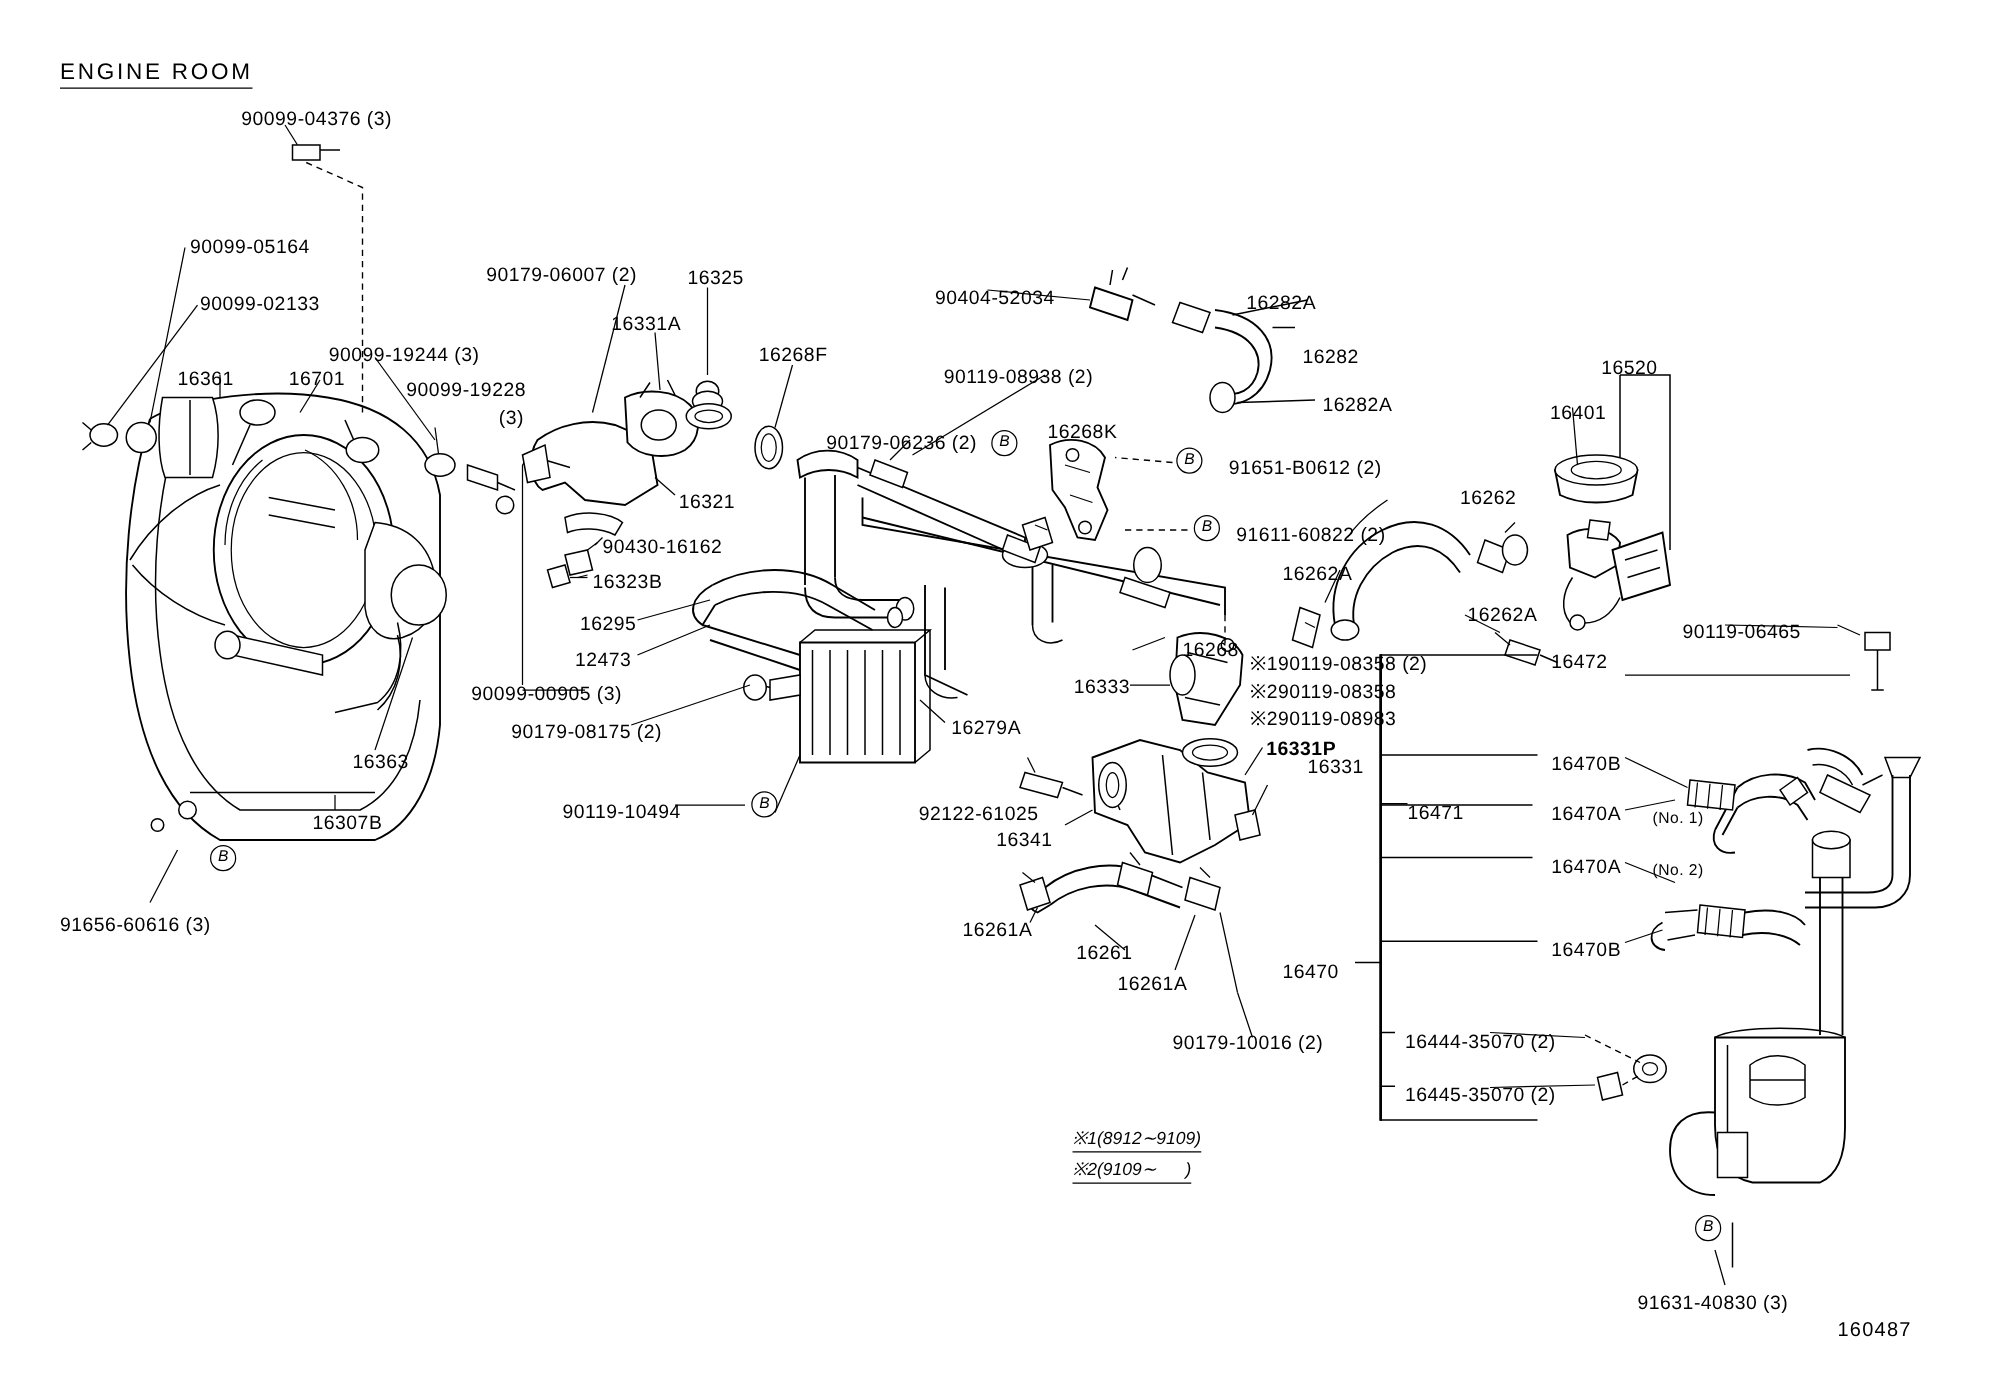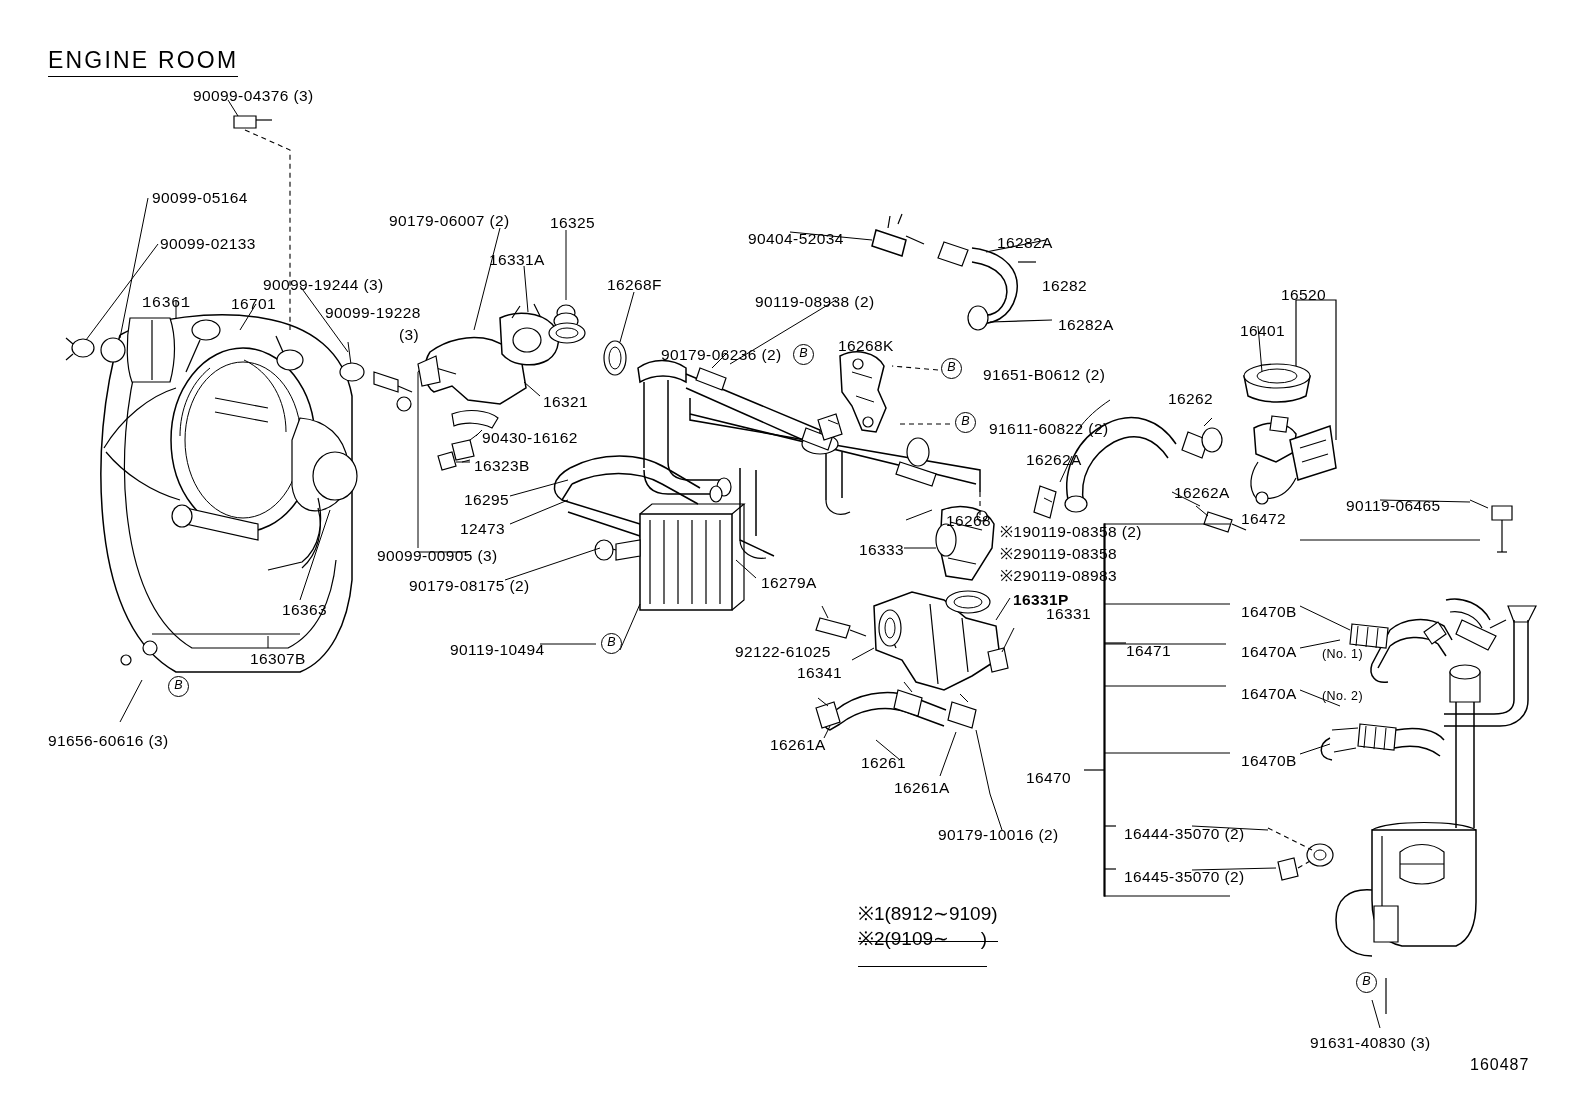--- a/index.html
+++ b/index.html
@@ -21,38 +21,39 @@
     position: absolute;
     font-size: 15.5px;
     letter-spacing: 0.4px;
     white-space: nowrap;
     line-height: 1;
     color: #000;
   }
   .lbl.sm { font-size: 12.5px; }
   .title {
     position: absolute;
-    font-size: 23px;
+    font-size: 18px;
     letter-spacing: 2.2px;
     border-bottom: 1.6px solid #000;
     padding-bottom: 2px;
     white-space: nowrap;
   }
   .sheetno {
     position: absolute;
     font-size: 16px;
     letter-spacing: 1px;
   }
   .notebox {
     position: absolute;
-    font-size: 19px;
+    font-size: 14px;
     line-height: 1.45;
     white-space: pre;
     border-bottom: 1.4px solid #000;
-    padding-bottom: 13px;
+    padding-bottom: 1px;
+    font-style: italic;
   }
   
   .bcirc {
     position: absolute;
     width: 19px;
     height: 19px;
     border: 1.4px solid #000;
     border-radius: 50%;
     font-size: 12.5px;
     text-align: center;
@@ -407,21 +408,21 @@
   <div class="bcirc" style="left:955px; top:412px;">B</div>
   <div class="bcirc" style="left:1356px; top:972px;">B</div>
 
   <div id="labels">
       <div class="lbl" style="left: 193px; top: 88px; text-align: center;">90099-04376 (3)</div>
       <div class="lbl" style="left: 152px; top: 190px;">90099-05164</div>
       <div class="lbl" style="left: 160px; top: 236px;">90099-02133</div>
       <div class="lbl" style="left: 263px; top: 277px;">90099-19244 (3)</div>
       <div class="lbl" style="left: 325px; top: 305px;">90099-19228</div>
       <div class="lbl" style="left: 399px; top: 327px;">(3)</div>
-      <div class="lbl" style="left: 142px; top: 296px; font-family: Liberation Mono, monospace;">16361</div>
+      <div class="lbl" style="left: 142px; top: 296px;">16361</div>
       <div class="lbl" style="left: 231px; top: 296px;">16701</div>
       <div class="lbl" style="left: 282px; top: 602px;">16363</div>
       <div class="lbl" style="left: 226px; top: 651px; margin-left: 24px;">16307B</div>
       <div class="lbl" style="left: 48px; top: 733px;">91656-60616 (3)</div>
       <div class="lbl" style="left: 389px; top: 213px;">90179-06007 (2)</div>
       <div class="lbl" style="left: 550px; top: 215px;">16325</div>
       <div class="lbl" style="left: 489px; top: 252px;">16331A</div>
       <div class="lbl" style="left: 607px; top: 277px;">16268F</div>
       <div class="lbl" style="left: 543px; top: 394px;">16321</div>
       <div class="lbl" style="left: 482px; top: 430px;">90430-16162</div>
@@ -453,21 +454,21 @@
       <div class="lbl" style="left: 899px; top: 513px; margin-left: 47px;">16268</div>
       <div class="lbl" style="left: 859px; top: 542px;">16333</div>
       <div class="lbl" style="left: 1000px; top: 524px;">※190119-08358 (2)</div>
       <div class="lbl" style="left: 1000px; top: 546px;">※290119-08358</div>
       <div class="lbl" style="left: 1000px; top: 568px;">※290119-08983</div>
       <div class="lbl" style="left: 1013px; top: 592px; font-weight: bold;">16331P</div>
       <div class="lbl" style="left: 1018px; top: 606px; margin-left: 28px;">16331</div>
       <div class="lbl" style="left: 1281px; top: 287px;">16520</div>
       <div class="lbl" style="left: 1240px; top: 323px;">16401</div>
       <div class="lbl" style="left: 1346px; top: 498px;">90119-06465</div>
-      <div class="lbl" style="left: 1241px; top: 511px;">16472</div>
+      <div class="lbl" style="left: 1241px; top: 522px;">16472</div>
       <div class="lbl" style="left: 1241px; top: 604px;">16470B</div>
       <div class="lbl" style="left: 1126px; top: 643px;">16471</div>
       <div class="lbl" style="left: 1241px; top: 644px;">16470A</div>
       <div class="lbl" style="left: 1241px; top: 686px;">16470A</div>
       <div class="lbl" style="left: 1241px; top: 753px;">16470B</div>
       <div class="lbl" style="left: 1026px; top: 770px;">16470</div>
       <div class="lbl" style="left: 1124px; top: 826px;">16444-35070 (2)</div>
       <div class="lbl" style="left: 1124px; top: 869px;">16445-35070 (2)</div>
       <div class="lbl" style="left: 1310px; top: 1035px;">91631-40830 (3)</div>
       <div class="lbl sm" style="left: 1322px; top: 648px;">(No. 1)</div>

